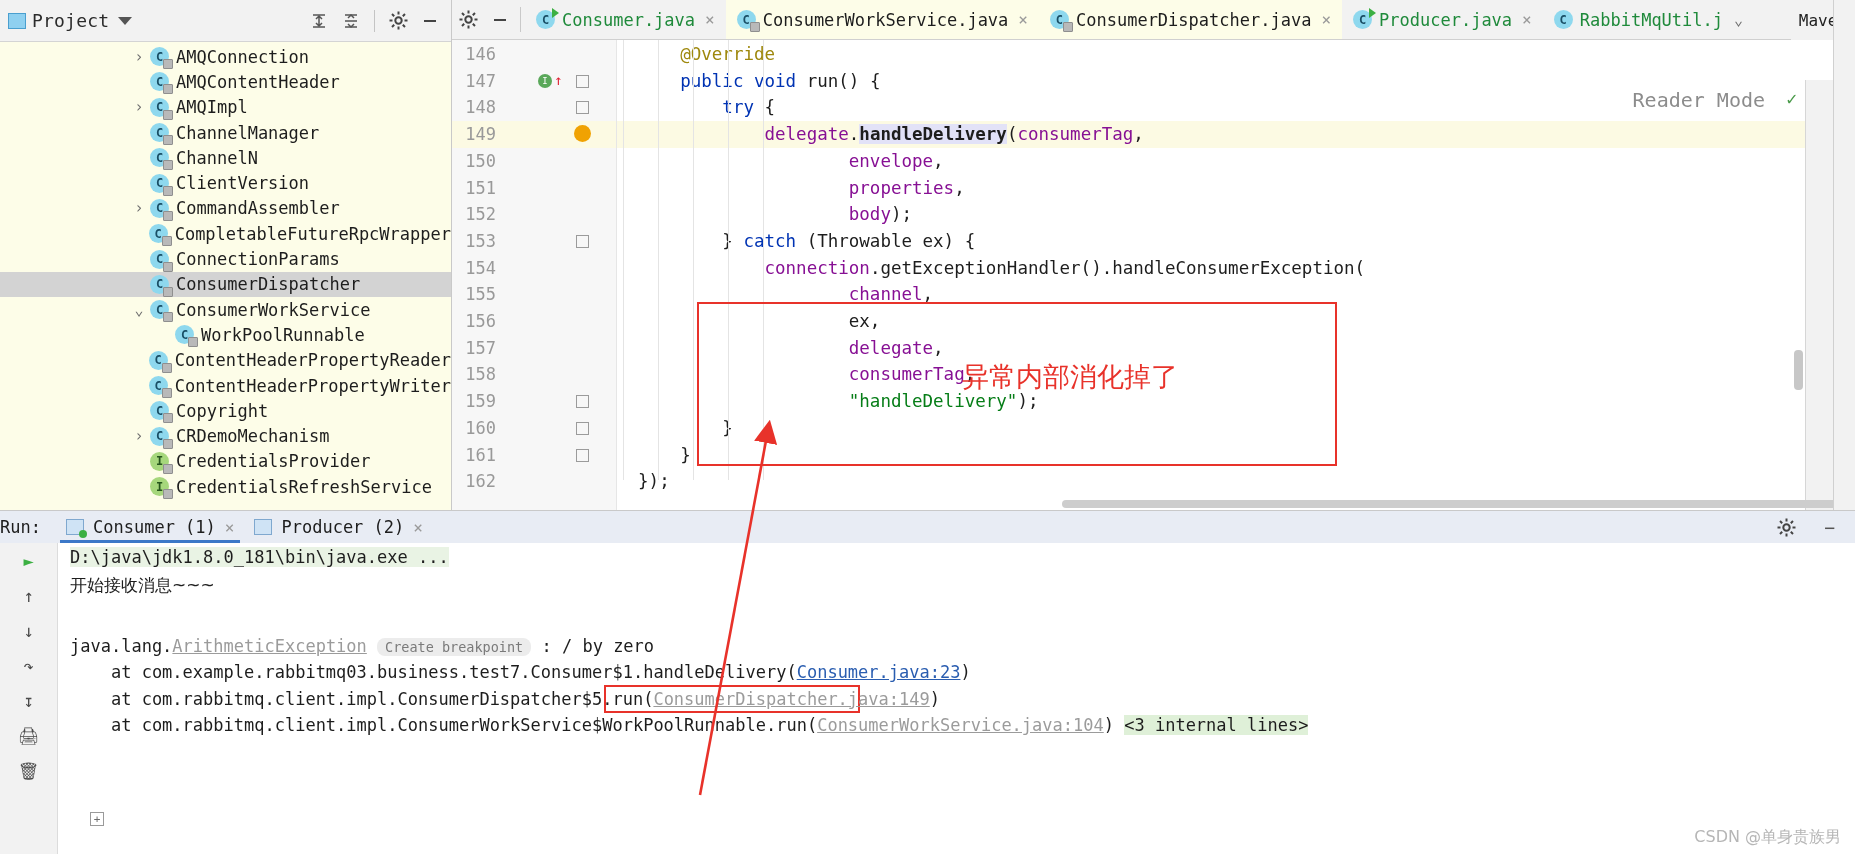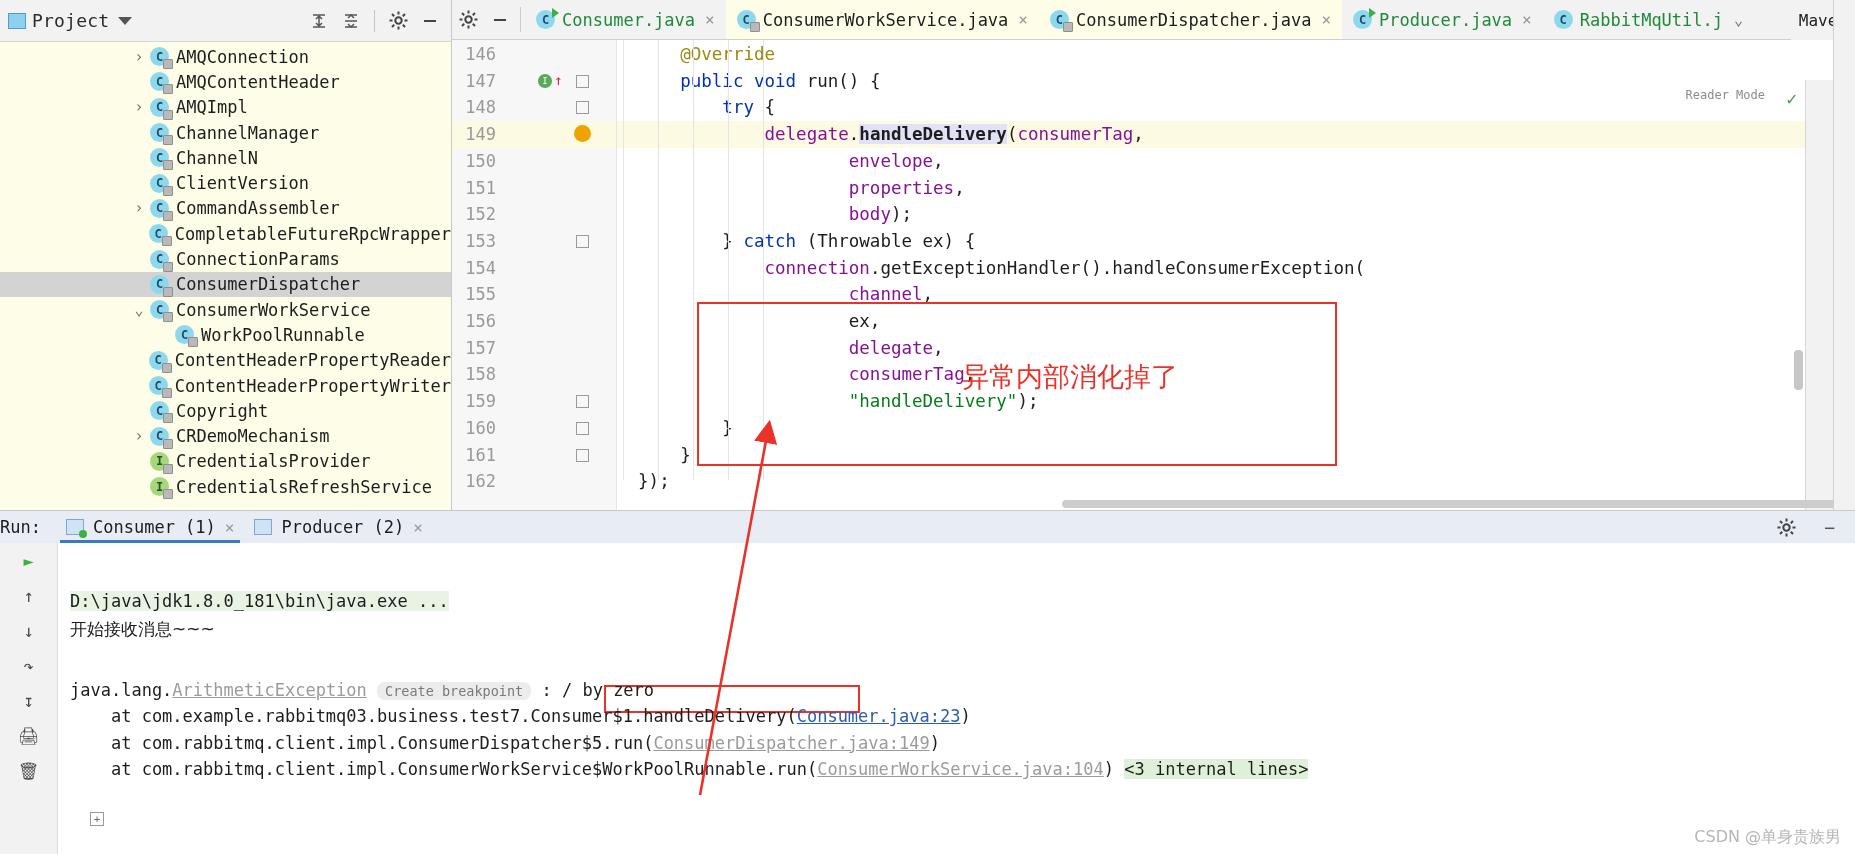--- a/index.html
+++ b/index.html
@@ -140,21 +140,21 @@
     font-family:Liberation Sans, sans-serif; white-space:nowrap;
   }
 
   #right-rail {
     position:absolute; right:0; top:40px; width:50px; bottom:0;
     background:#f2f2f2; border-left:1px solid #d6d6d6;
   }
   .rail-chev { position:absolute; right:14px; color:#6b6b6b; font-size:16px; }
   #reader-mode {
     position:absolute; right:90px; top:48px;
-    font-family:"DejaVu Sans Mono", monospace; font-size:12px; color:#8c8c8c;
+    font-family:"DejaVu Sans Mono", monospace; font-size:20px; color:#8c8c8c;
   }
   #check-ok { position:absolute; right:58px; top:48px; color:#4a9a4a; font-size:18px; }
   #more-arrows { position:absolute; right:20px; top:48px; color:#6b6b6b; font-size:16px;}
 
   #vscroll-editor {
     position:absolute; right:52px; top:310px; width:9px; height:40px;
     background:#c7c7c7; border-radius:4px;
   }
   #hscroll-editor {
     position:absolute; left:610px; bottom:2px; width:860px; height:8px;
@@ -207,21 +207,21 @@
   .side-ic { width:26px;height:24px; display:flex;align-items:center;justify-content:center;
              color:#4a4a4a; font-size:17px; cursor:pointer; }
 
   #console {
     position:absolute; left:58px; top:32px; right:0; bottom:0;
     background:#fff; overflow:hidden;
     font-family:"DejaVu Sans Mono", monospace; font-size:17px; color:#1d1d1d;
     padding-top:8px;
   }
   .con {
-    position:absolute; left:12px; white-space:pre;margin-top:44px;
+    position:absolute; left:12px; white-space:pre;
   }
   .cmdline { background:#e9f3e4; }
   .lnk { color:#2a5db0; text-decoration:underline; }
   .lnk-gray { color:#9b9b9b; text-decoration:underline; }
   .chip {
     background:#ececec; color:#7a7a7a; font-size:13.5px; padding:1px 8px; border-radius:8px;
   }
   .folded { background:#dff0d8; color:#1d1d1d; }
   .cn { font-family:"DejaVu Sans", sans-serif; }
 

